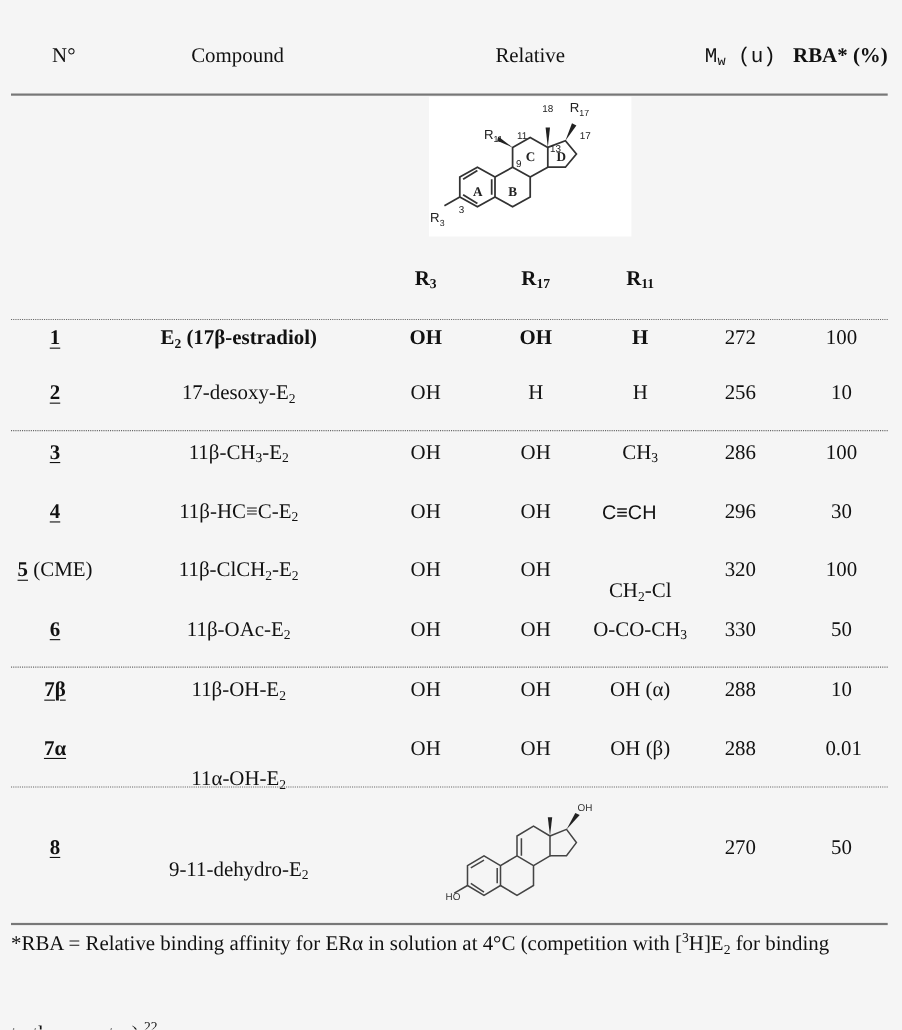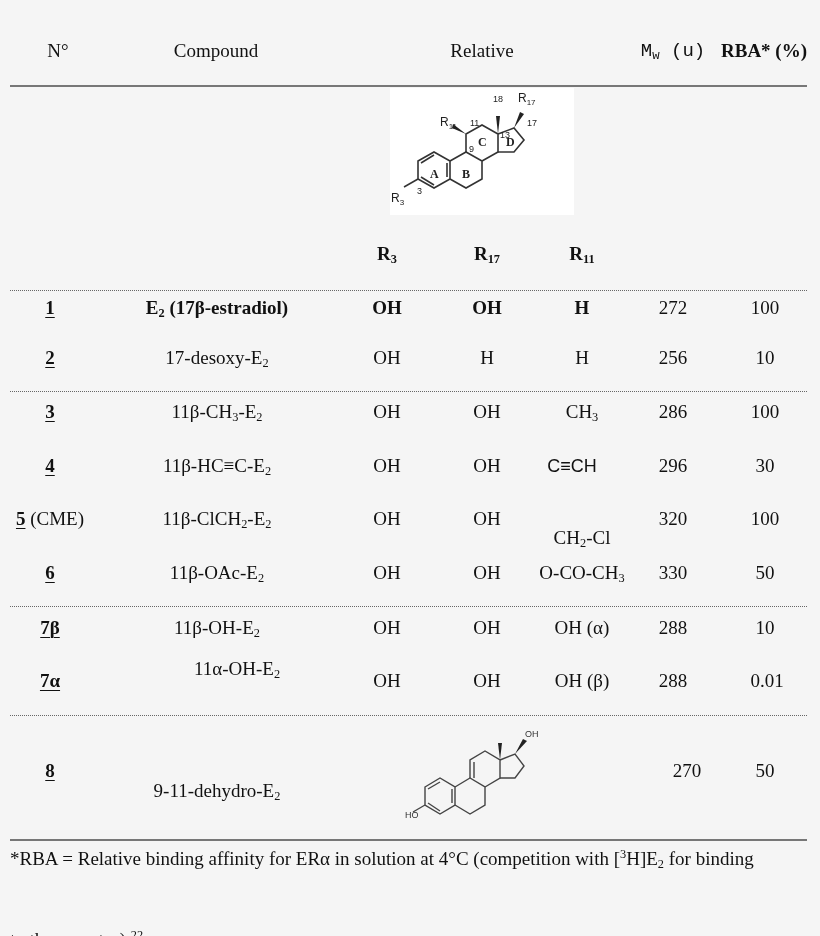--- a/index.html
+++ b/index.html
@@ -146,21 +146,21 @@
   <div class="abs c" style="left:217px; top:617px;"><span>11β-OH-E</span><sub>2</sub></div>
   <div class="abs c" style="left:387px; top:617px;">OH</div>
   <div class="abs c" style="left:487px; top:617px;">OH</div>
   <div class="abs c" style="left:582px; top:617px;">OH (α)</div>
   <div class="abs c" style="left:673px; top:617px;">288</div>
   <div class="abs c" style="left:765px; top:617px;">10</div>
 </div>
 
 <div>
   <div class="abs c bold u" style="left:50px; top:670px;">7α</div>
-  <div class="abs c" style="left:217px; top:658px;margin-left:20px;"><span>11α-OH-E</span><sub>2</sub></div>
+  <div class="abs c" style="left:217px; top:698px;"><span>11α-OH-E</span><sub>2</sub></div>
   <div class="abs c" style="left:387px; top:670px;">OH</div>
   <div class="abs c" style="left:487px; top:670px;">OH</div>
   <div class="abs c" style="left:582px; top:670px;">OH (β)</div>
   <div class="abs c" style="left:673px; top:670px;">288</div>
   <div class="abs c" style="left:767px; top:670px;">0.01</div>
 </div>
 
 <div class="hr-dot" style="top:715px;"></div>
 
 <div>
@@ -185,20 +185,20 @@
         <line x1="20" y1="80" x2="8" y2="87"></line>
       </g>
       <polygon points="95,35 93,18 97,18" fill="#222"></polygon>
       <polygon points="110,29 118,14 122,16" fill="#222"></polygon>
       <g font-family="Liberation Sans, DejaVu Sans, sans-serif" font-size="9" fill="#333">
         <text x="120" y="12">OH</text>
         <text x="0" y="93">HO</text>
       </g>
     </svg>
   </div>
-  <div class="abs c" style="left:687px; top:760px;text-align:right;">270</div>
+  <div class="abs c" style="left:673px; top:760px;text-align:right;">270</div>
   <div class="abs c" style="left:765px; top:760px;">50</div>
 </div>
 
 <div class="hr-solid" style="top:839px;"></div>
 
 <div class="abs" style="left:10px; top:848px; white-space:nowrap;"><span>*RBA = Relative binding affinity for ERα in solution at 4°C (competition with [</span><sup>3</sup><span>H]E</span><sub>2</sub><span> for binding</span></div>
 <div class="abs" style="left:10px; top:893px; white-space:nowrap;margin-top:36px;"><span>to the receptor).</span><sup>22</sup></div>
 
 </body></html>

